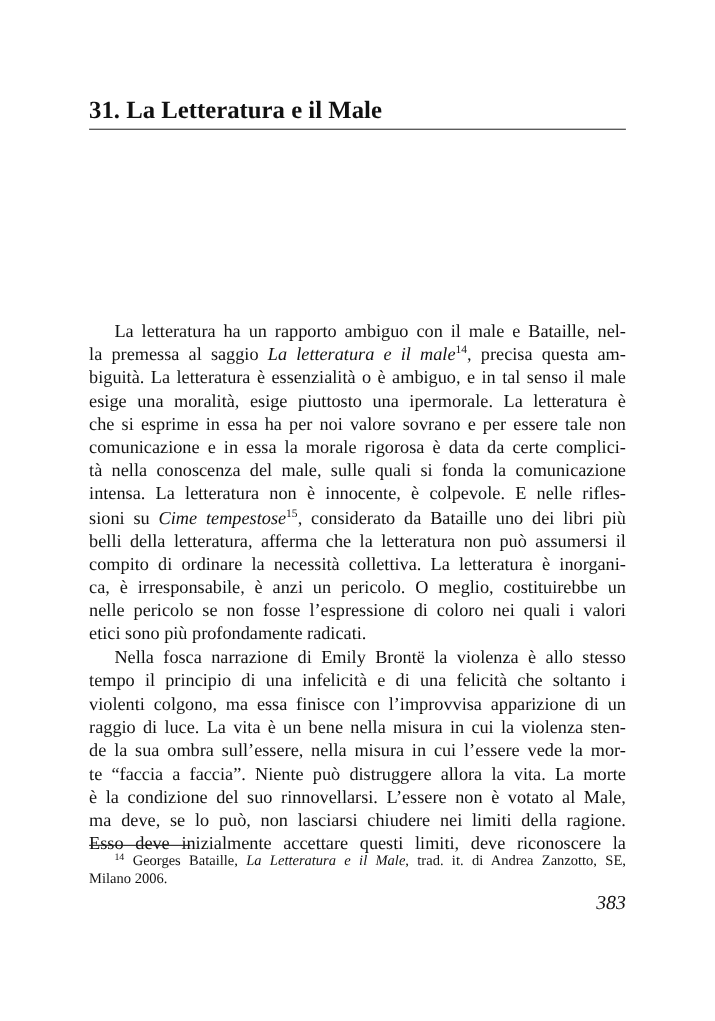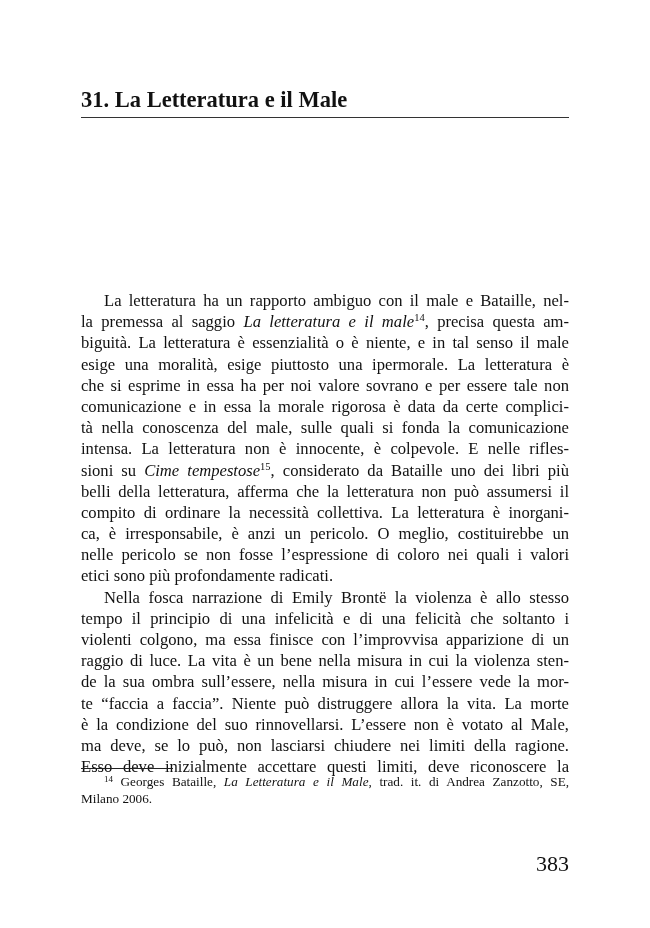--- a/index.html
+++ b/index.html
@@ -100,38 +100,39 @@
     .footnotes .line.indent {
       text-indent: 23px;
     }
     .footnotes sup {
       font-size: 9px;
       vertical-align: 4px;
       line-height: 0;
     }
     .page-number {
       position: absolute;
-      top: 830px;
+      top: 786px;
       right: 0;
-      font-size: 22px;
+      font-size: 18px;
       line-height: 20px;
+      font-style: italic;
     }
   </style>
 </head>
 <body>
 
 <div class="page">
   <h1 class="chapter-title">31. La Letteratura e il Male</h1>
   <div class="title-rule"></div>
 
   <div class="body-text" id="body-text">
       <div>
         <span class="line indent">La letteratura ha un rapporto ambiguo con il male e Bataille, nel-</span>
         <span class="line">la premessa al saggio <span class="ital">La letteratura e il male</span><sup class="fnref">14</sup>, precisa questa am-</span>
-        <span class="line">biguità. La letteratura è essenzialità o è niente, e in tal senso il male</span>
+        <span class="line">biguità. La letteratura è essenzialità o è ambiguo, e in tal senso il male</span>
         <span class="line">esige una moralità, esige piuttosto una ipermorale. La letteratura è</span>
         <span class="line">che si esprime in essa ha per noi valore sovrano e per essere tale non</span>
         <span class="line">comunicazione e in essa la morale rigorosa è data da certe complici-</span>
         <span class="line">tà nella conoscenza del male, sulle quali si fonda la comunicazione</span>
         <span class="line">intensa. La letteratura non è innocente, è colpevole. E nelle rifles-</span>
         <span class="line">sioni su <span class="ital">Cime tempestose</span><sup class="fnref">15</sup>, considerato da Bataille uno dei libri più</span>
         <span class="line">belli della letteratura, afferma che la letteratura non può assumersi il</span>
         <span class="line">compito di ordinare la necessità collettiva. La letteratura è inorgani-</span>
         <span class="line">ca, è irresponsabile, è anzi un pericolo. O meglio, costituirebbe un</span>
         <span class="line">nelle pericolo se non fosse l’espressione di coloro nei quali i valori</span>

